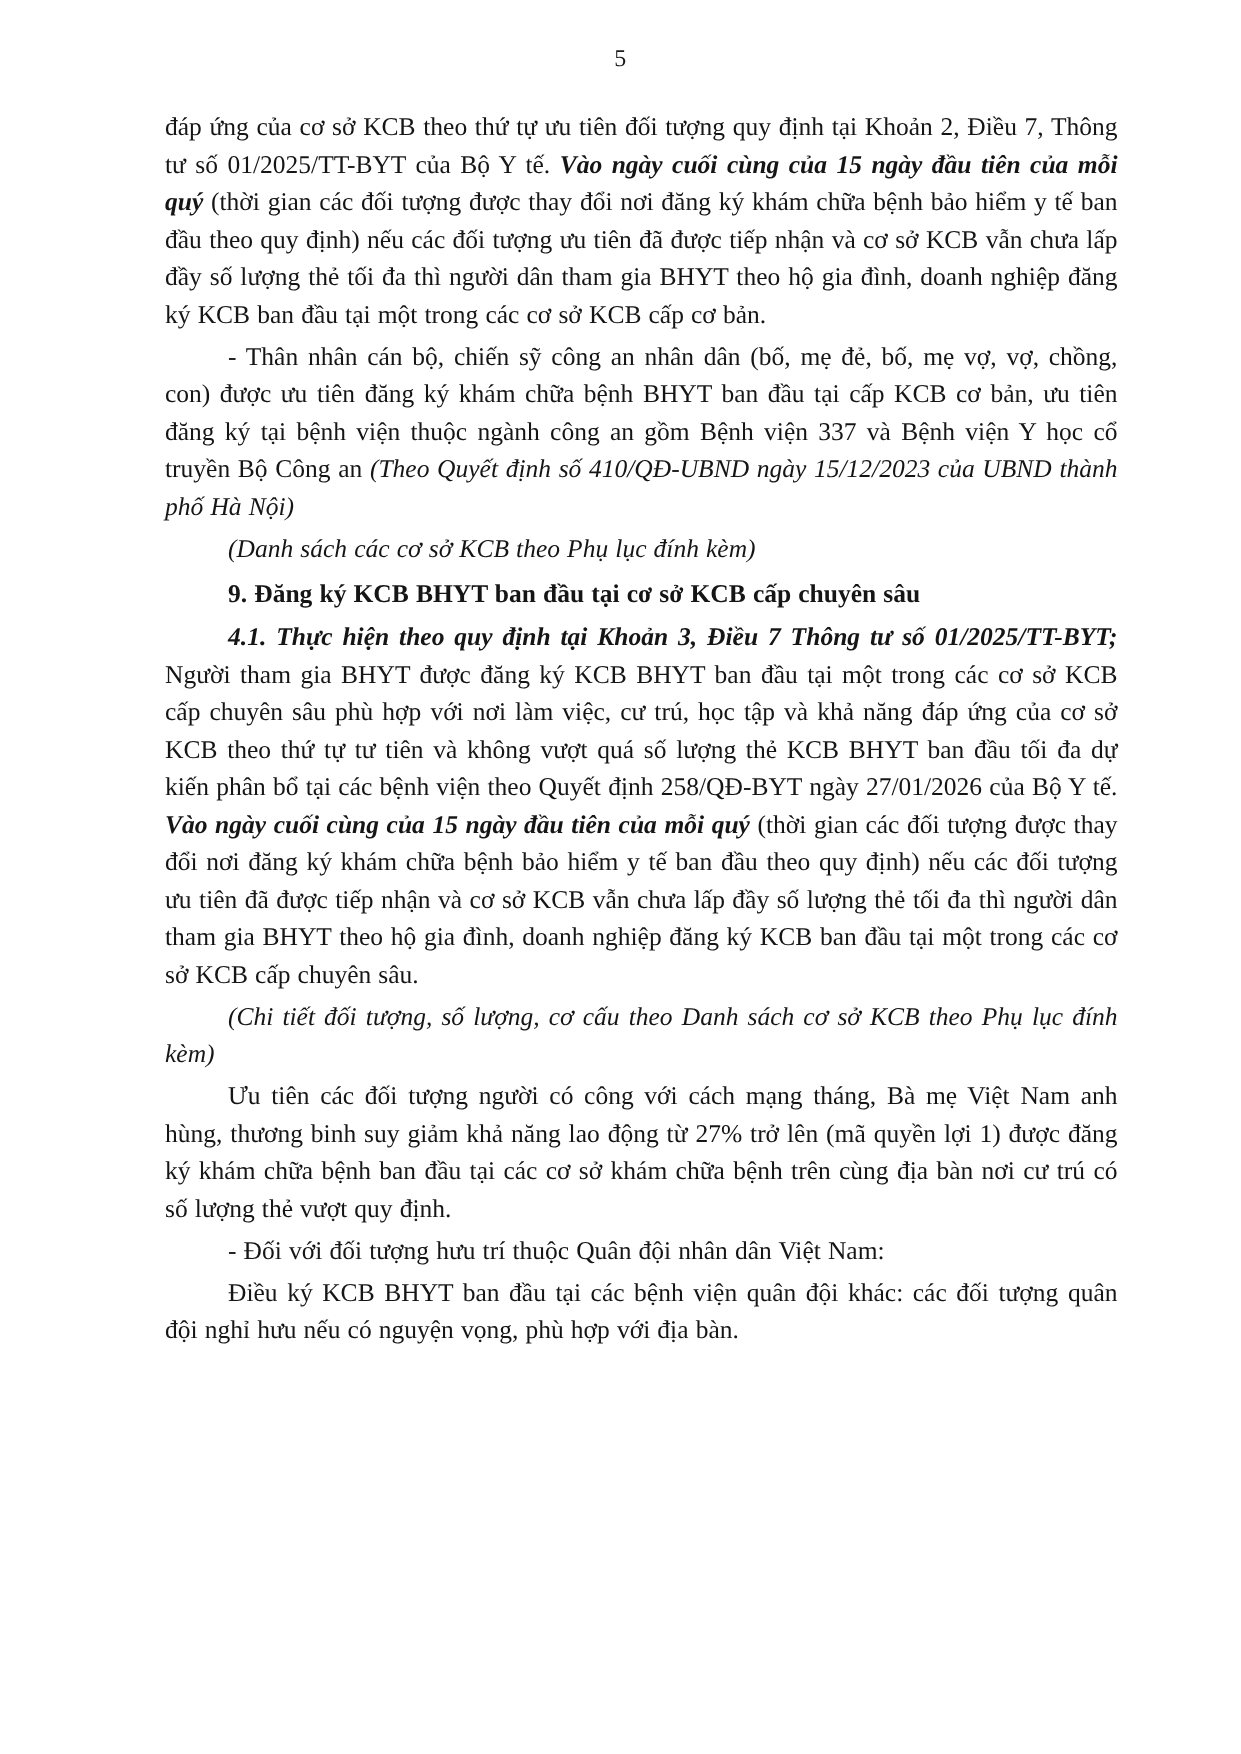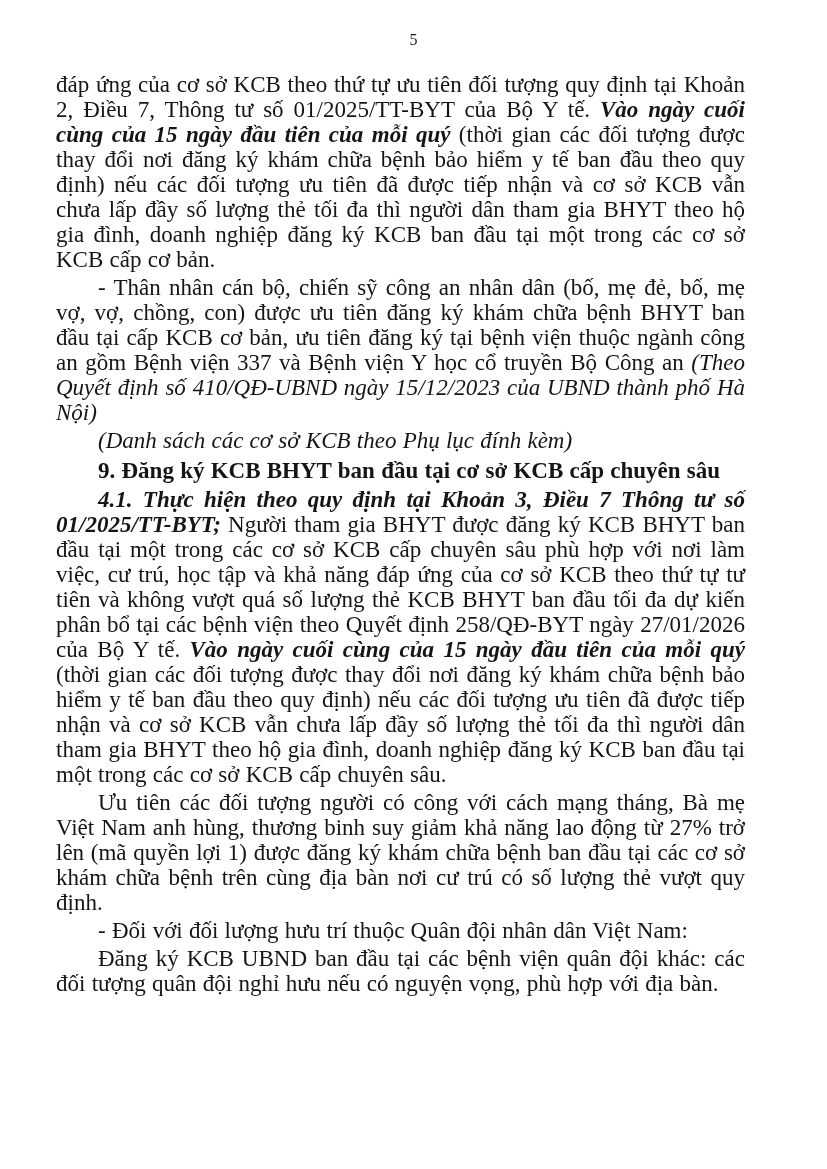--- a/index.html
+++ b/index.html
@@ -19,23 +19,23 @@
     box-sizing: border-box;
   }
   .page-number {
     margin-top: 31px;
     text-align: center;
     font-size: 16px;
     line-height: 18px;
     color: #1b1b1b;
   }
   .doc-body {
-    margin: 23px 82px 0 56px; 
+    margin: 23px 82px 0 110px; 
     text-align: justify;
-    font-size: 23px;
+    font-size: 17px;
     line-height: 25px;
     word-spacing: 0.5px;
   }
   .doc-body p {
     margin: 0 0 3px 0;
     text-indent: 42px;
   }
   .doc-body p.noindent {
     text-indent: 0;
   }
@@ -49,17 +49,18 @@
 <body>
 
 <div class="page">
   <div class="page-number">5</div>
   <div class="doc-body">
       <p class="noindent"><span>đáp ứng của cơ sở KCB theo thứ tự ưu tiên đối tượng quy định tại Khoản 2, Điều 7, Thông tư số 01/2025/TT-BYT của Bộ Y tế. </span><span class="b i">Vào ngày cuối cùng của 15 ngày đầu tiên của mỗi quý</span><span> (thời gian các đối tượng được thay đổi nơi đăng ký khám chữa bệnh bảo hiểm y tế ban đầu theo quy định) nếu các đối tượng ưu tiên đã được tiếp nhận và cơ sở KCB vẫn chưa lấp đầy số lượng thẻ tối đa thì người dân tham gia BHYT theo hộ gia đình, doanh nghiệp đăng ký KCB ban đầu tại một trong các cơ sở KCB cấp cơ bản.</span></p>
       <p><span>- Thân nhân cán bộ, chiến sỹ công an nhân dân (bố, mẹ đẻ, bố, mẹ vợ, vợ, chồng, con) được ưu tiên đăng ký khám chữa bệnh BHYT ban đầu tại cấp KCB cơ bản, ưu tiên đăng ký tại bệnh viện thuộc ngành công an gồm Bệnh viện 337 và Bệnh viện Y học cổ truyền Bộ Công an </span><span class="i">(Theo Quyết định số 410/QĐ-UBND ngày 15/12/2023 của UBND thành phố Hà Nội)</span></p>
       <p><span class="i">(Danh sách các cơ sở KCB theo Phụ lục đính kèm)</span></p>
       <p class="heading"><span class="b">9. Đăng ký KCB BHYT ban đầu tại cơ sở KCB cấp chuyên sâu</span></p>
       <p><span class="b i">4.1. Thực hiện theo quy định tại Khoản 3, Điều 7 Thông tư số 01/2025/TT-BYT;</span><span> Người tham gia BHYT được đăng ký KCB BHYT ban đầu tại một trong các cơ sở KCB cấp chuyên sâu phù hợp với nơi làm việc, cư trú, học tập và khả năng đáp ứng của cơ sở KCB theo thứ tự tư tiên và không vượt quá số lượng thẻ KCB BHYT ban đầu tối đa dự kiến phân bổ tại các bệnh viện theo Quyết định 258/QĐ-BYT ngày 27/01/2026 của Bộ Y tế. </span><span class="b i">Vào ngày cuối cùng của 15 ngày đầu tiên của mỗi quý</span><span> (thời gian các đối tượng được thay đổi nơi đăng ký khám chữa bệnh bảo hiểm y tế ban đầu theo quy định) nếu các đối tượng ưu tiên đã được tiếp nhận và cơ sở KCB vẫn chưa lấp đầy số lượng thẻ tối đa thì người dân tham gia BHYT theo hộ gia đình, doanh nghiệp đăng ký KCB ban đầu tại một trong các cơ sở KCB cấp chuyên sâu.</span></p>
+      <p><span class="i">(Chi tiết đối tượng, số lượng, cơ cấu theo Danh sách cơ sở KCB theo Phụ lục đính kèm)</span></p>
       <p><span>Ưu tiên các đối tượng người có công với cách mạng tháng, Bà mẹ Việt Nam anh hùng, thương binh suy giảm khả năng lao động từ 27% trở lên (mã quyền lợi 1) được đăng ký khám chữa bệnh ban đầu tại các cơ sở khám chữa bệnh trên cùng địa bàn nơi cư trú có số lượng thẻ vượt quy định.</span></p>
-      <p><span>- Đối với đối lượng hưu trí thuộc Quân đội nhân dân Việt Nam:</span></p>
-      <p><span>Đăng ký KCB UBND ban đầu tại các bệnh viện quân đội khác: các đối tượng quân đội nghỉ hưu nếu có nguyện vọng, phù hợp với địa bàn.</span></p>
+      <p><span>- Đối với đối tượng hưu trí thuộc Quân đội nhân dân Việt Nam:</span></p>
+      <p><span>Điều ký KCB BHYT ban đầu tại các bệnh viện quân đội khác: các đối tượng quân đội nghỉ hưu nếu có nguyện vọng, phù hợp với địa bàn.</span></p>
     </div>
 </div>
 
 </body></html>

